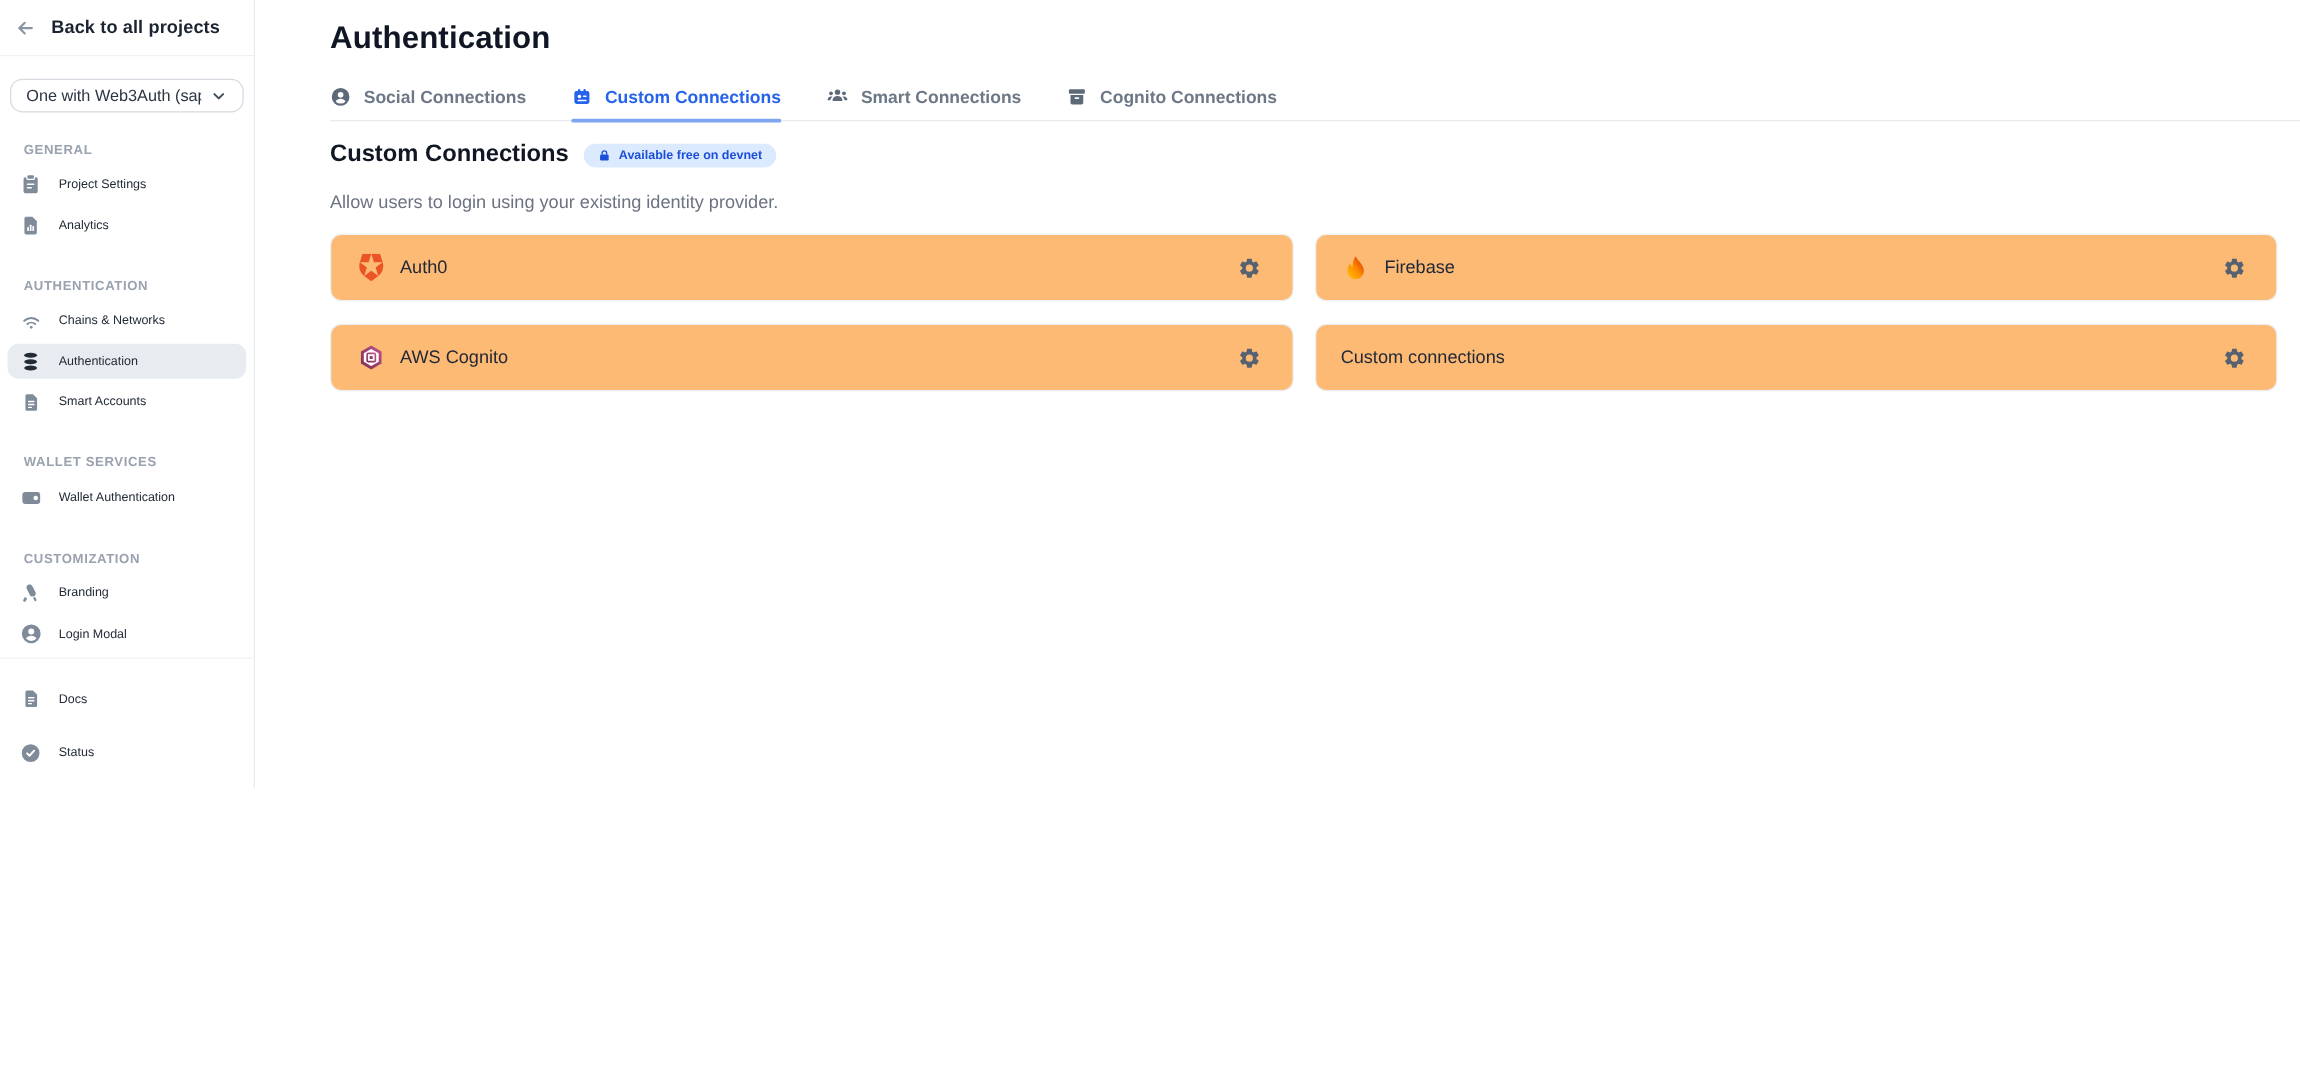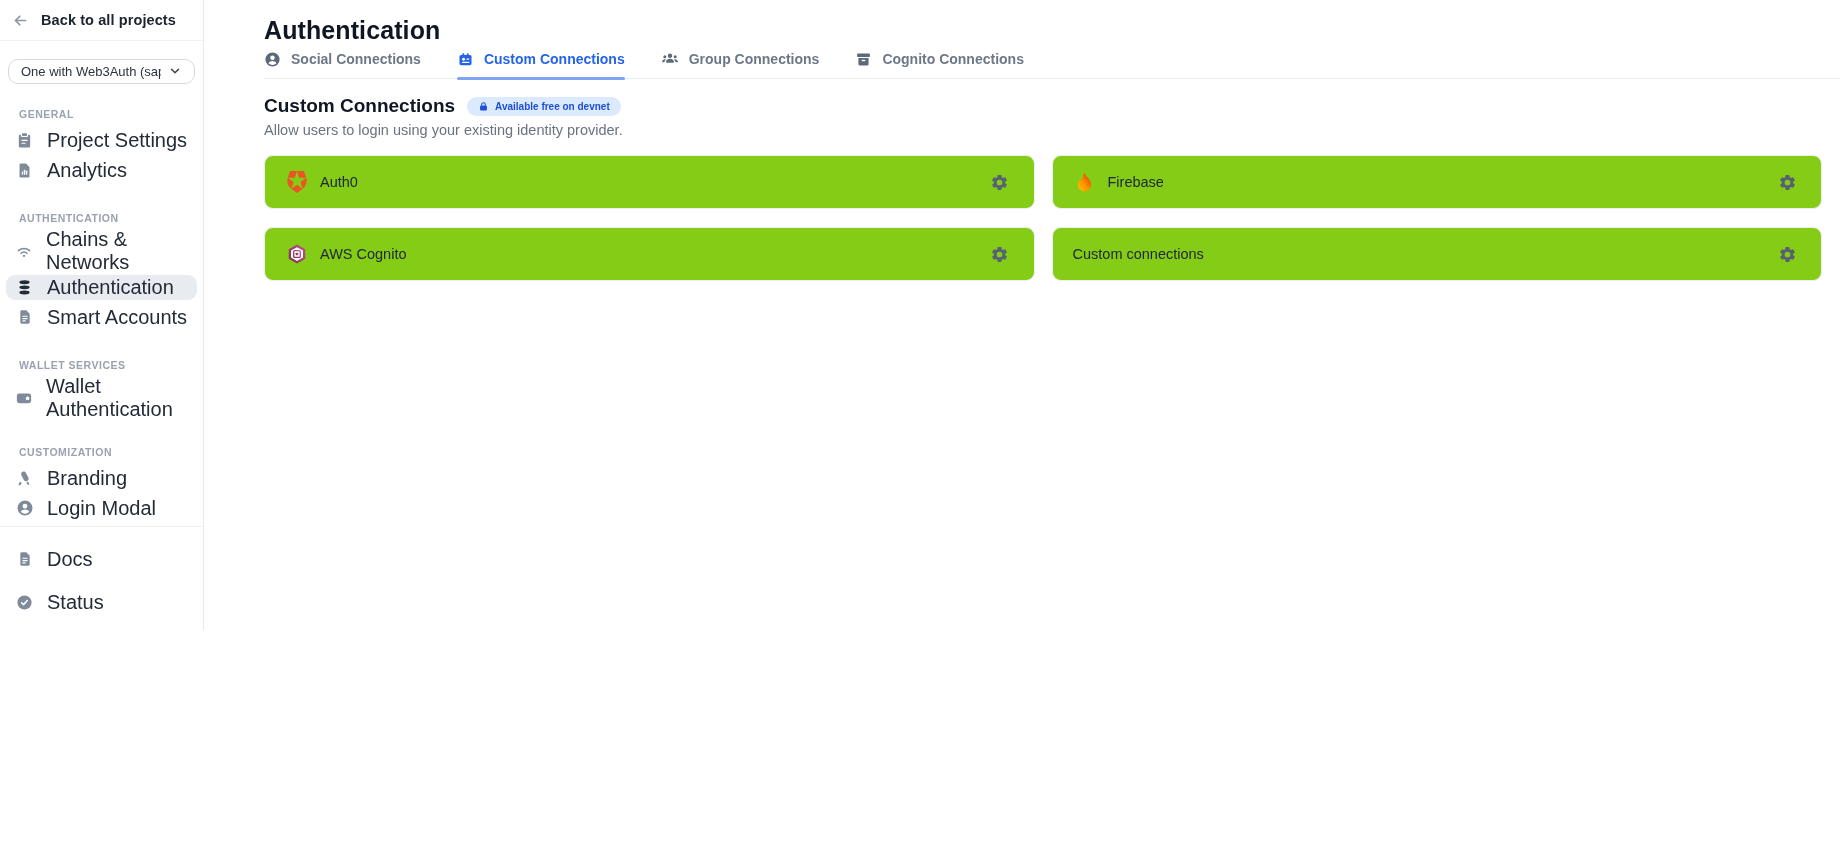--- a/index.html
+++ b/index.html
@@ -8,46 +8,46 @@
 
   
   .sidebar { width:204px; min-width:204px; height:100%; border-right:1px solid #e7eaee; display:flex; flex-direction:column; background:#fff; }
   .sidebar-header { height:62px; display:flex; align-items:center; gap:12px; padding:0 12px; border-bottom:1px solid #eef1f4; cursor:pointer; }
   .sidebar-header .back-arrow { color:#8b95a3; display:flex; }
   .sidebar-header span.backtxt { font-size:14.5px; font-weight:700; color:#1b2430; letter-spacing:.1px; }
   .project-select { margin:18px 8px 0 8px; height:36px; border:1px solid #d5dae1; border-radius:10px; display:flex; align-items:center; justify-content:space-between; padding:0 12px; font-size:13px; color:#2b3442; cursor:pointer; background:#fff; }
   .project-select .val { white-space:nowrap; overflow:hidden; max-width:140px; }
   .project-select .chev { color:#3c4656; display:flex; margin-left:6px; }
   .section-label { margin:24px 10px 8px 19px; font-size:10.5px; font-weight:700; letter-spacing:.5px; color:#99a2ae; text-transform:uppercase; }
-  .side-item { height:38px; margin:0 6px 5px 6px; padding:0 9px; border-radius:9px; display:flex; align-items:center; gap:13px; font-size:20px; font-weight:500; color:#232b37; cursor:pointer; }
+  .side-item { height:38px; margin:0 6px 5px 6px; padding:0 9px; border-radius:9px; display:flex; align-items:center; gap:13px; font-size:10px; font-weight:500; color:#232b37; cursor:pointer; }
   .side-item.active { background:#e8ebef; }
   .side-item .sicon { width:19px; height:19px; display:flex; align-items:center; justify-content:center; color:#808b99; }
   .side-item.active .sicon { color:#232b37; }
   .sidebar-spacer { flex:1; }
   .sidebar-footer { border-top:1px solid #eef1f4; padding:13px 0 4px 0; }
 
   
   .main { flex:1; padding:16px 0 0 60px; }
   h1.page-title { font-size:25px; font-weight:700; color:#101623; letter-spacing:.1px; }
-  .tabs { display:flex; gap:36px; margin-top:5px; border-bottom:1px solid #e8ebef; }
+  .tabs { display:flex; gap:36px; margin-top:23px; border-bottom:1px solid #e8ebef; }
   .tab { display:flex; align-items:center; gap:10px; font-size:14px; font-weight:600; color:#6d7887; padding-bottom:10px; cursor:pointer; position:relative; }
   .tab .ticon { display:flex; color:#5d6878; }
   .tab.active { color:#2563eb; }
   .tab.active .ticon { color:#2563eb; }
   .tab.active::after { content:""; position:absolute; left:0; right:0; bottom:-2px; height:3px; border-radius:3px; background:#7fa4f2; }
 
   .content { padding-right:18px; }
   .section-head { display:flex; align-items:center; gap:12px; margin-top:16px; }
   .section-head h2 { font-size:19px; font-weight:700; color:#101623; }
   .badge { display:inline-flex; align-items:center; gap:6px; background:#dbeafe; color:#1d4ed8; font-size:10px; font-weight:700; border-radius:999px; padding:4px 11px; }
   .badge .bicon { display:flex; }
-  .section-desc { margin-top:5px; font-size:14.5px; color:#6b7280; }
+  .section-desc { margin-top:19px; font-size:14.5px; color:#6b7280; }
 
   .cards { margin-top:17px; display:grid; grid-template-columns:1fr 1fr; column-gap:17px; row-gap:18px; }
-  .card { height:54px; background:#84cc16; border:1px solid #edeff2; border-radius:9px; display:flex; align-items:center; gap:12px; padding:0 20px; cursor:pointer; }
+  .card { height:54px; background:#fdba74; border:1px solid #edeff2; border-radius:9px; display:flex; align-items:center; gap:12px; padding:0 20px; cursor:pointer; }
   .card .logo { width:23px; height:23px; display:flex; align-items:center; justify-content:center; }
   .card .cname { font-size:14.5px; color:#212936; font-weight:500; }
   .gear-btn { margin-left:auto; width:28px; height:28px; display:flex; align-items:center; justify-content:center; border:none; background:transparent; cursor:pointer; color:#566172; border-radius:6px; }
   svg { display:block; }
 </style>
 </head>
 <body>
 
 <div class="app">
 
@@ -227,21 +227,21 @@
         <span class="ticon">
           <svg width="18" height="18" viewBox="0 0 24 24" fill="currentColor">
               <circle cx="12" cy="7.6" r="2.9"></circle>
               <path d="M12 11.6c-2.8 0-4.8 1.5-5.3 4.2-.1.6.3 1.2 1 1.2h8.6c.7 0 1.1-.6 1-1.2-.5-2.7-2.5-4.2-5.3-4.2z"></path>
               <circle cx="5.1" cy="8.9" r="2"></circle>
               <path d="M5 12.2c-1.9.2-3.2 1.3-3.6 3-.1.5.3 1 .8 1h2.2c.3-1.6 1.1-2.9 2.2-3.7-.5-.2-1-.3-1.6-.3z"></path>
               <circle cx="18.9" cy="8.9" r="2"></circle>
               <path d="M19 12.2c1.9.2 3.2 1.3 3.6 3 .1.5-.3 1-.8 1h-2.2c-.3-1.6-1.1-2.9-2.2-3.7.5-.2 1-.3 1.6-.3z"></path>
             </svg>
         </span>
-        <span>Group Connections</span>
+        <span>Smart Connections</span>
       </div>
 
       <div class="tab">
         <span class="ticon">
           <svg width="17" height="17" viewBox="0 0 24 24" fill="currentColor">
               <rect x="3" y="3.5" width="18" height="5" rx="1.2"></rect>
               <path d="M4.8 10h14.4v8.5a2 2 0 0 1-2 2H6.8a2 2 0 0 1-2-2V10z"></path>
               <rect x="9.3" y="12.4" width="5.4" height="2" rx="1" fill="#fff"></rect>
             </svg>
         </span>

